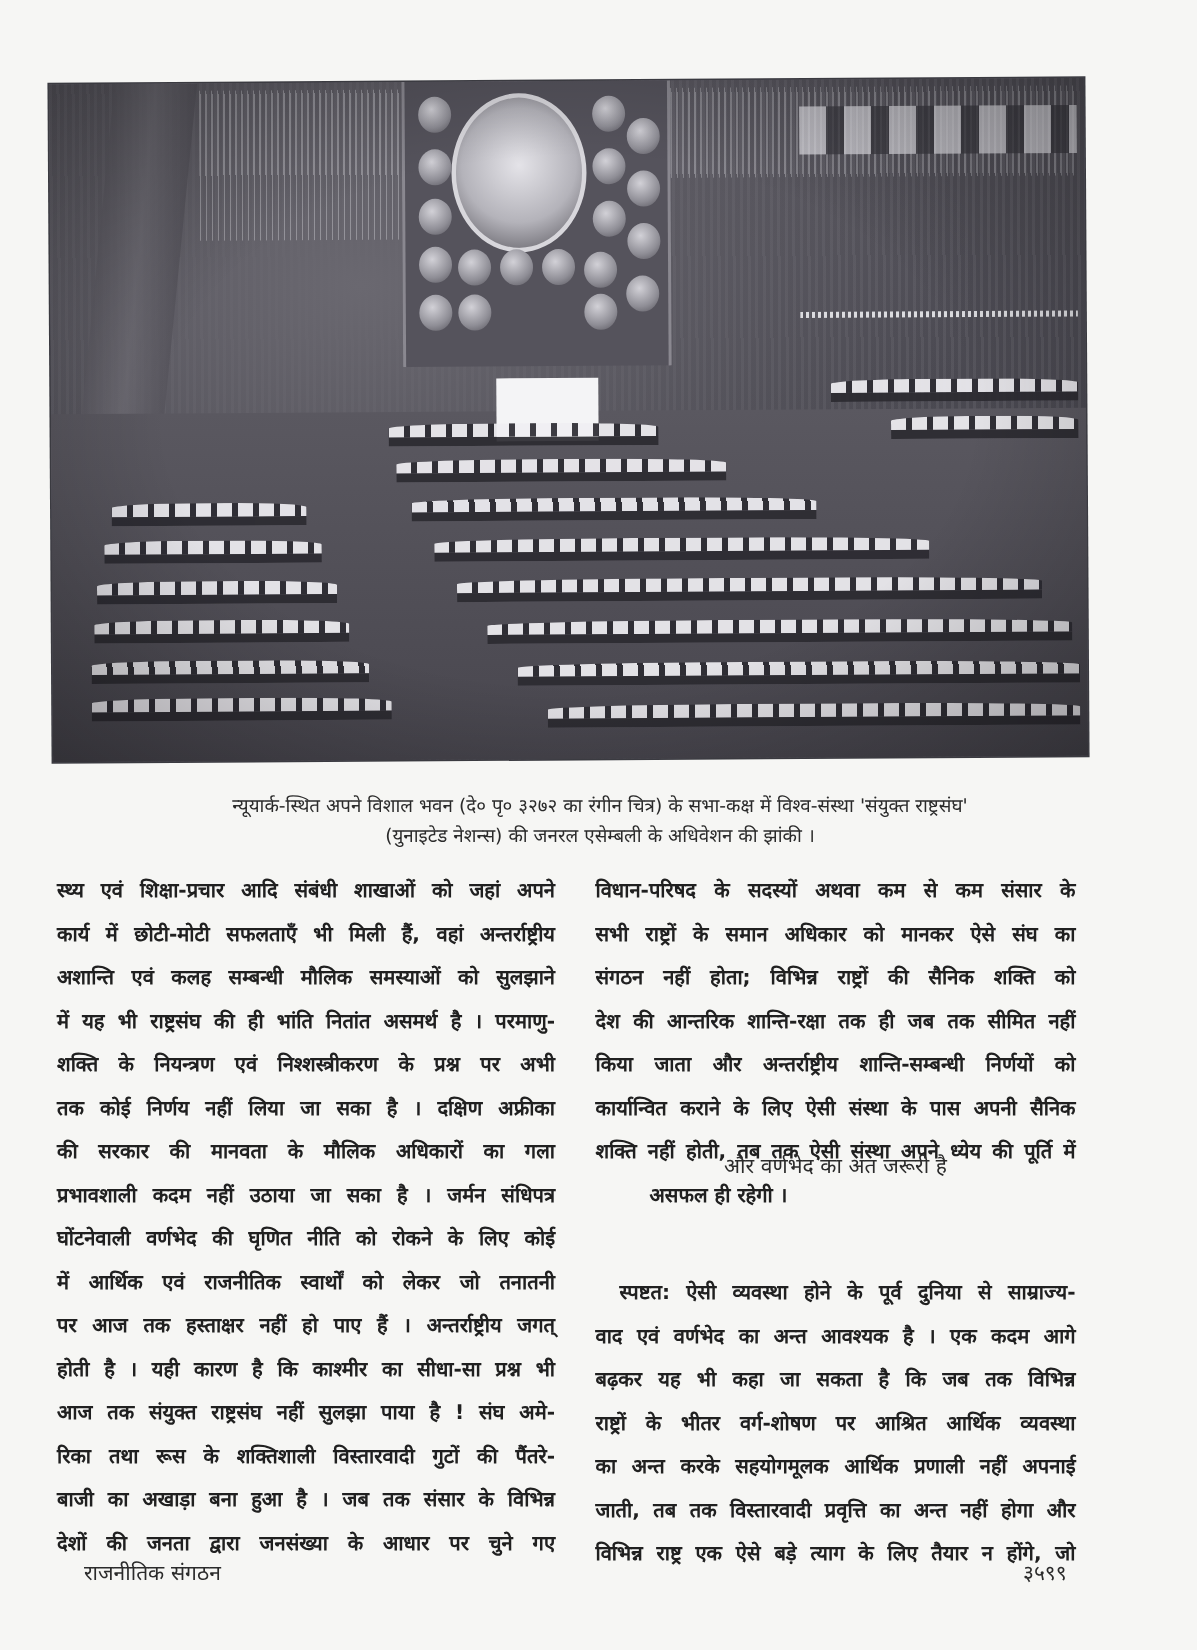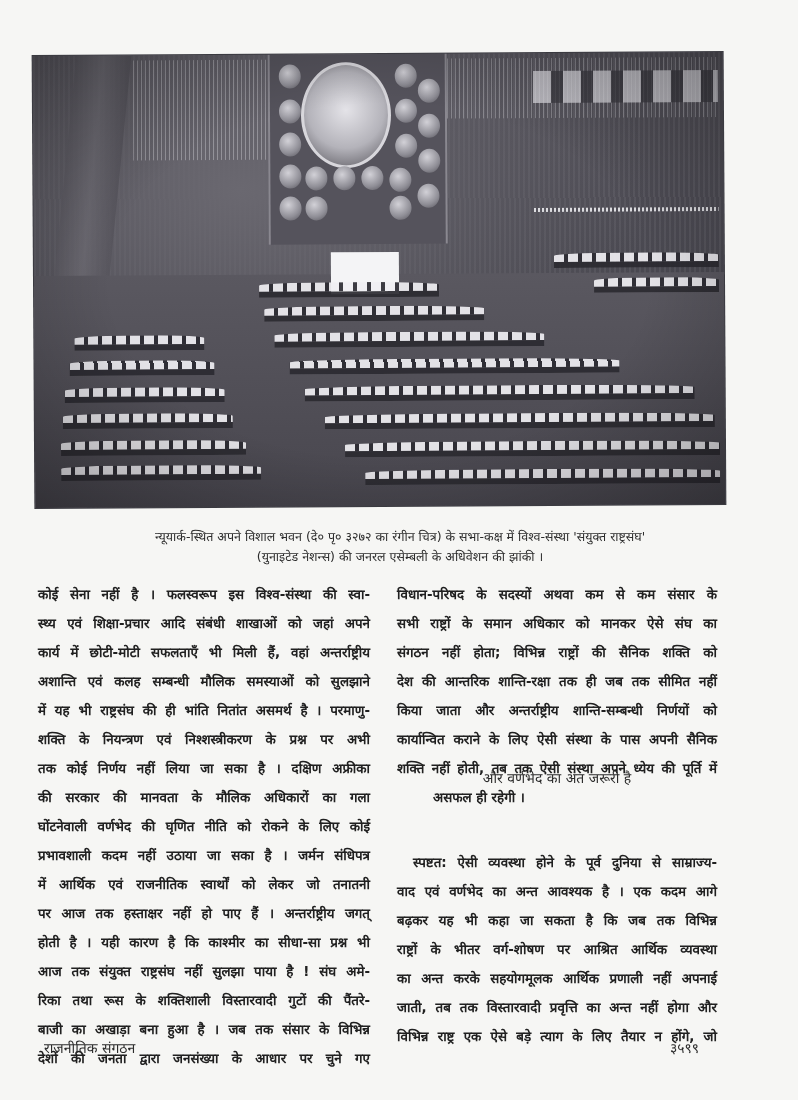--- a/index.html
+++ b/index.html
@@ -107,21 +107,21 @@
       position: absolute; left: 397px; top: 765px; width: 320px;
       font-family: "DejaVu Sans", sans-serif;
       font-size: 14px; line-height: 27px; color: #2b2b2b;
       text-align: center;
     }
     .subhead span { display: block; }
     .col-right-2 { top: 848px; }
     .col-right-2 .indent { padding-left: 16px; }
 
     .footer {
-      position: absolute; left: 4px; top: 1028px; width: 680px; height: 40px;
+      position: absolute; left: 16px; top: 1028px; width: 680px; height: 40px;
     }
     .footer .running-head {
       position: absolute; left: 40px; top: 10px;
       font-family: "DejaVu Sans", sans-serif; font-size: 14px; color: #2b2b2b;
     }
     .footer .watermark {
       position: absolute; left: 190px; top: 0px;
       font-family: "DejaVu Serif", serif; font-style: italic;
       font-size: 31px; letter-spacing: 1px;
       color: #f6f6f4;
@@ -185,30 +185,29 @@
   <div class="row" style="left:560px;top:225px;width:125px"></div>
   <div class="vignette"></div>
 </div>
 
 <div class="caption">
   <span class="l1">न्यूयार्क-स्थित अपने विशाल भवन (दे० पृ० ३२७२ का रंगीन चित्र) के सभा-कक्ष में विश्व-संस्था 'संयुक्त राष्ट्रसंघ'</span>
   <span class="l2">(युनाइटेड नेशन्स) की जनरल एसेम्बली के अधिवेशन की झांकी ।</span>
 </div>
 
 <div class="col col-left">
-  <span class="line">कोई सेना नहीं है । फलस्वरूप इस विश्व-संस्था की स्वा-</span>
   <span class="line">स्थ्य एवं शिक्षा-प्रचार आदि संबंधी शाखाओं को जहां अपने</span>
   <span class="line">कार्य में छोटी-मोटी सफलताएँ भी मिली हैं, वहां अन्तर्राष्ट्रीय</span>
   <span class="line">अशान्ति एवं कलह सम्बन्धी मौलिक समस्याओं को सुलझाने</span>
   <span class="line">में यह भी राष्ट्रसंघ की ही भांति नितांत असमर्थ है । परमाणु-</span>
   <span class="line">शक्ति के नियन्त्रण एवं निश्शस्त्रीकरण के प्रश्न पर अभी</span>
   <span class="line">तक कोई निर्णय नहीं लिया जा सका है । दक्षिण अफ्रीका</span>
   <span class="line">की सरकार की मानवता के मौलिक अधिकारों का गला</span>
+  <span class="line">प्रभावशाली कदम नहीं उठाया जा सका है । जर्मन संधिपत्र</span>
   <span class="line">घोंटनेवाली वर्णभेद की घृणित नीति को रोकने के लिए कोई</span>
-  <span class="line">प्रभावशाली कदम नहीं उठाया जा सका है । जर्मन संधिपत्र</span>
   <span class="line">में आर्थिक एवं राजनीतिक स्वार्थों को लेकर जो तनातनी</span>
   <span class="line">पर आज तक हस्ताक्षर नहीं हो पाए हैं । अन्तर्राष्ट्रीय जगत्</span>
   <span class="line">होती है । यही कारण है कि काश्मीर का सीधा-सा प्रश्न भी</span>
   <span class="line">आज तक संयुक्त राष्ट्रसंघ नहीं सुलझा पाया है ! संघ अमे-</span>
   <span class="line">रिका तथा रूस के शक्तिशाली विस्तारवादी गुटों की पैंतरे-</span>
   <span class="line">बाजी का अखाड़ा बना हुआ है । जब तक संसार के विभिन्न</span>
   <span class="line">देशों की जनता द्वारा जनसंख्या के आधार पर चुने गए</span>
 </div>
 
 <div class="col col-right">

